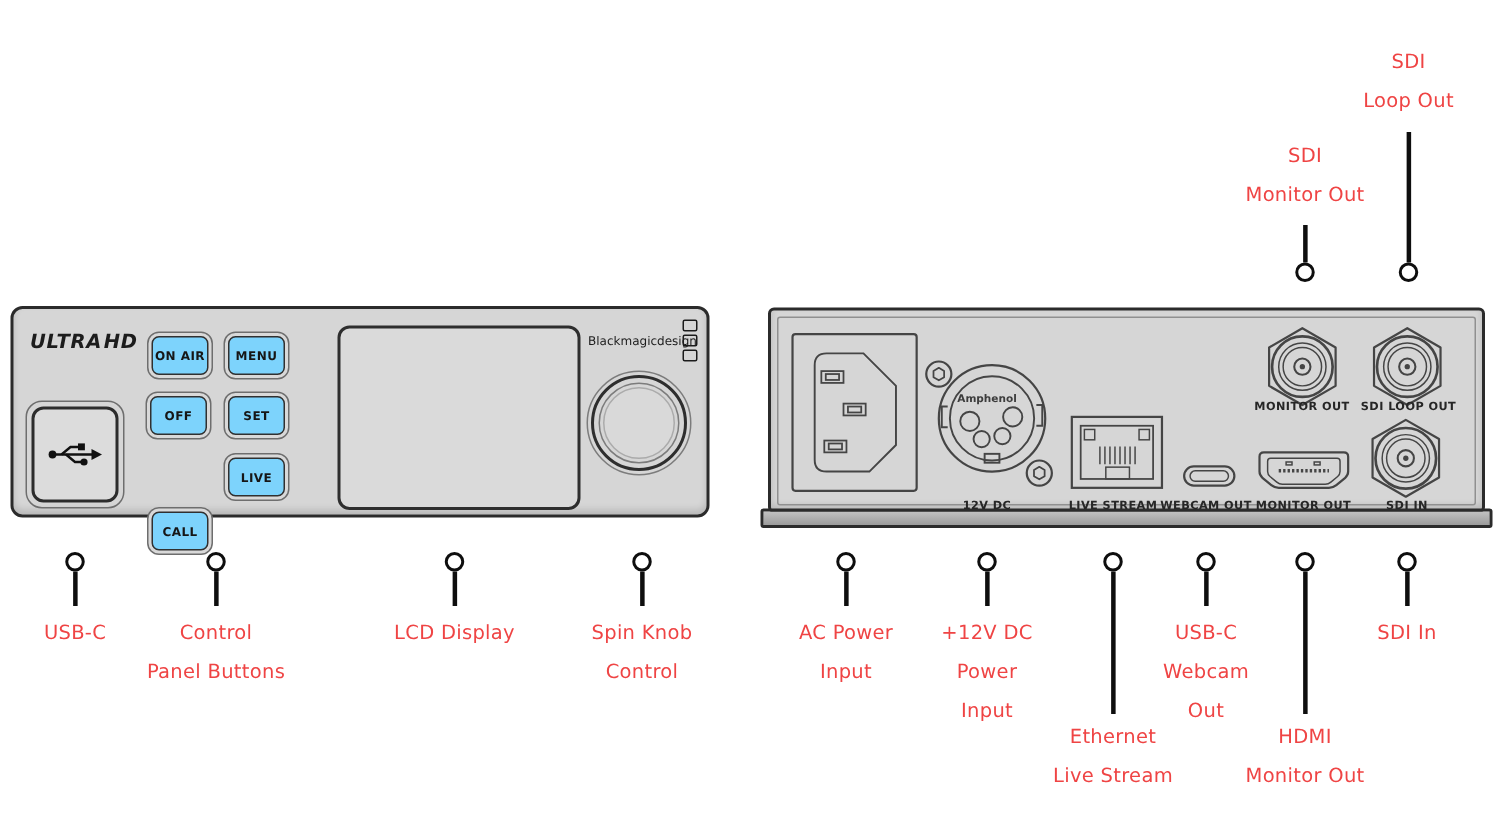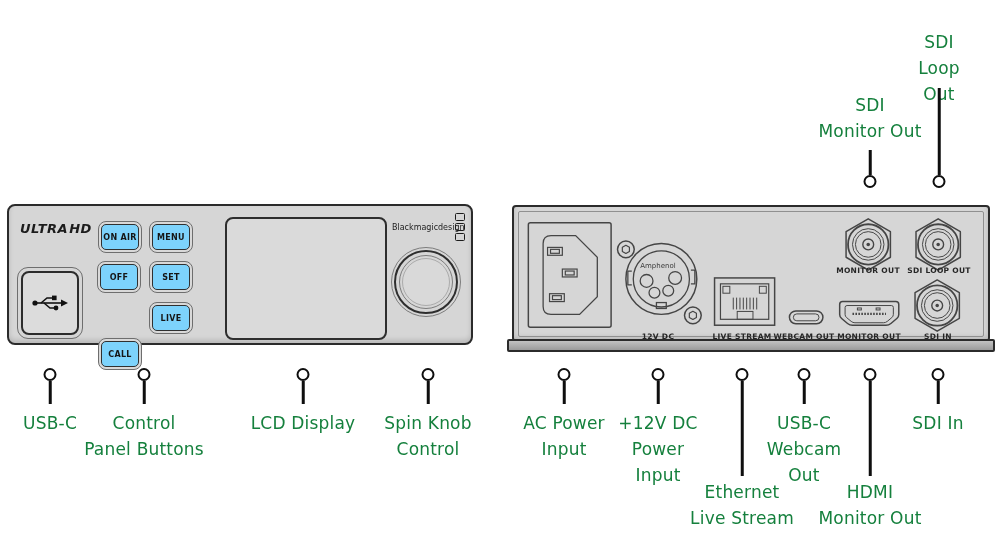--- a/index.html
+++ b/index.html
@@ -4,21 +4,21 @@
 <style>
   html,body{margin:0;padding:0;}
   body{
     width:1000px;height:559px;position:relative;background:#ffffff;
     font-family:"DejaVu Sans","Liberation Sans",sans-serif;overflow:hidden;
   }
   .abs{position:absolute;}
   
   .co-label{
     position:absolute;transform:translateX(-50%);text-align:center;
-    white-space:pre-line;font-size:17px;line-height:26px;color:#15803d;letter-spacing:.2px;
+    white-space:pre-line;font-size:13px;line-height:26px;color:#ef4444;letter-spacing:.2px;
   }
   .pin-circle{
     position:absolute;width:9px;height:9px;border:2.5px solid #0e0e0e;background:#fff;
     border-radius:50%;transform:translateX(-50%);
   }
   .pin-line{position:absolute;width:2.5px;background:#0e0e0e;transform:translateX(-50%);}
   
   .panel{
     position:absolute;background:#d6d6d6;border:2px solid #2b2b2b;
     box-shadow:inset 0 -3px 5px rgba(0,0,0,.14);
@@ -61,21 +61,21 @@
   .ring{border-radius:50%;display:flex;align-items:center;justify-content:center;}
   #knob-r1{position:absolute;left:382px;top:41px;width:68px;height:68px;border:1px solid #7c7c7c;}
   #knob-r2{width:60px;height:60px;border:2.5px solid #2e2e2e;}
   #knob-r3{width:52px;height:52px;border:1px solid #7c7c7c;}
   #knob-r4{width:46px;height:46px;border:1px solid #ababab;background:#d9d9d9;}
   
   .port-label{
     position:absolute;transform:translateX(-50%);font-size:7.5px;font-weight:700;
     color:#262626;letter-spacing:.3px;white-space:nowrap;
   }
-  #amphenol-label{position:absolute;transform:translateX(-50%);font-size:7px;font-weight:400;color:#3d3d3d;white-space:nowrap;}
+  #amphenol-label{position:absolute;transform:translateX(-50%);font-size:7px;font-weight:700;color:#3d3d3d;white-space:nowrap;}
 </style>
 </head>
 <body>
 
 <div class="co-label" style="left:939px;top:29px;">SDI
 Loop Out</div>
 <div class="pin-line" style="left:939px;top:88px;height:87px;"></div>
 <div class="pin-circle" style="left:939px;top:175px;"></div>
 
 <div class="co-label" style="left:870px;top:92px;">SDI

